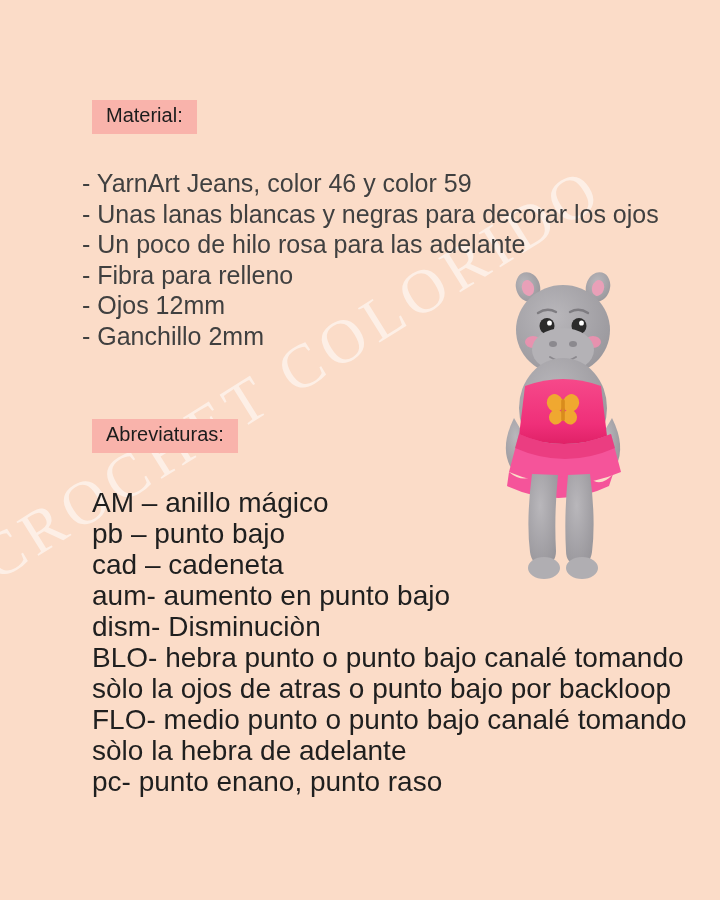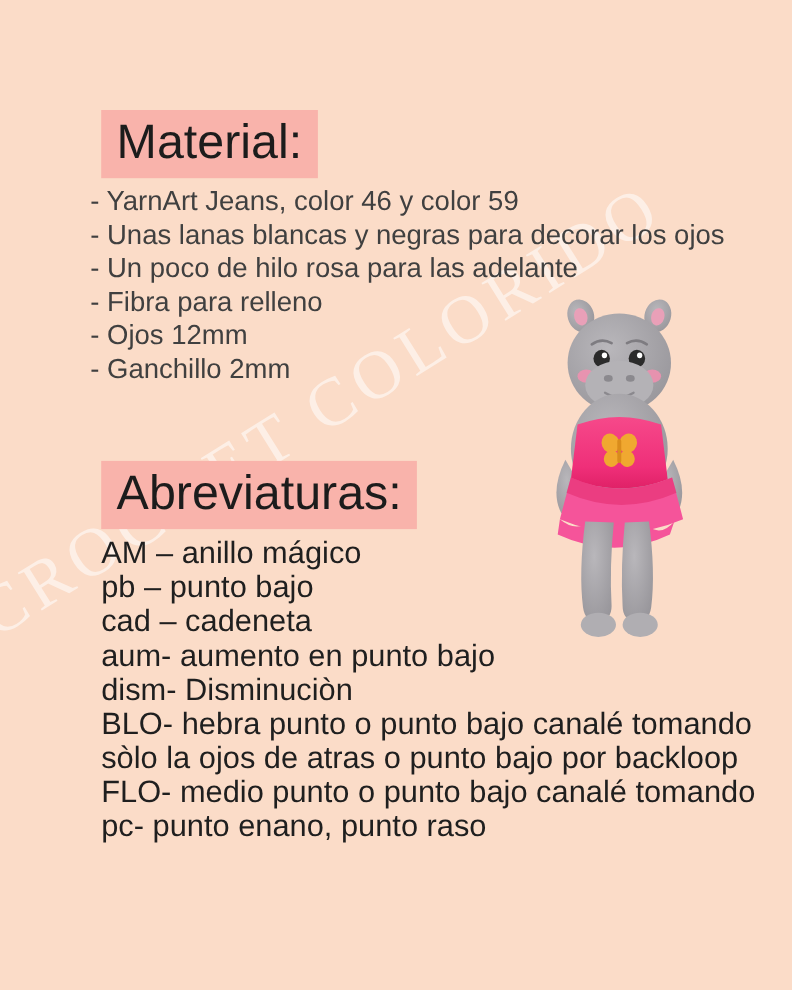--- a/index.html
+++ b/index.html
@@ -44,21 +44,21 @@
 
   .content {
     position: relative;
     z-index: 3;
   }
 
   .heading {
     display: inline-block;
     background: #f9b3ab;
     color: #1c1c1c;
-    font-size: 44px;
+    font-size: 20px;
     line-height: 1.18;
     padding: 4px 14px 6px 14px;
     font-weight: 400;
   }
 
   #material-heading-wrap {
     position: absolute;
     left: 92px;
     top: 100px;
   }
@@ -137,20 +137,21 @@
 
     <div id="abrev-list">
       <div class="line">AM – anillo mágico</div>
       <div class="line">pb – punto bajo</div>
       <div class="line">cad – cadeneta</div>
       <div class="line">aum- aumento en punto bajo</div>
       <div class="line">dism- Disminuciòn</div>
       <div class="line">BLO- hebra punto o punto bajo canalé tomando</div>
       <div class="line">sòlo la ojos de atras o punto bajo por backloop</div>
       <div class="line">FLO- medio punto o punto bajo canalé tomando</div>
+      <div class="line">sòlo la hebra de adelante</div>
       <div class="line">pc- punto enano, punto raso</div>
     </div>
 
     <div id="photo">
       <svg viewBox="0 0 185 355" width="185" height="355" xmlns="http://www.w3.org/2000/svg">
         <defs>
           <radialGradient id="gBody" cx="40%" cy="35%" r="75%">
             <stop offset="0%" stop-color="#b9b7bb"></stop>
             <stop offset="100%" stop-color="#97959a"></stop>
           </radialGradient>

